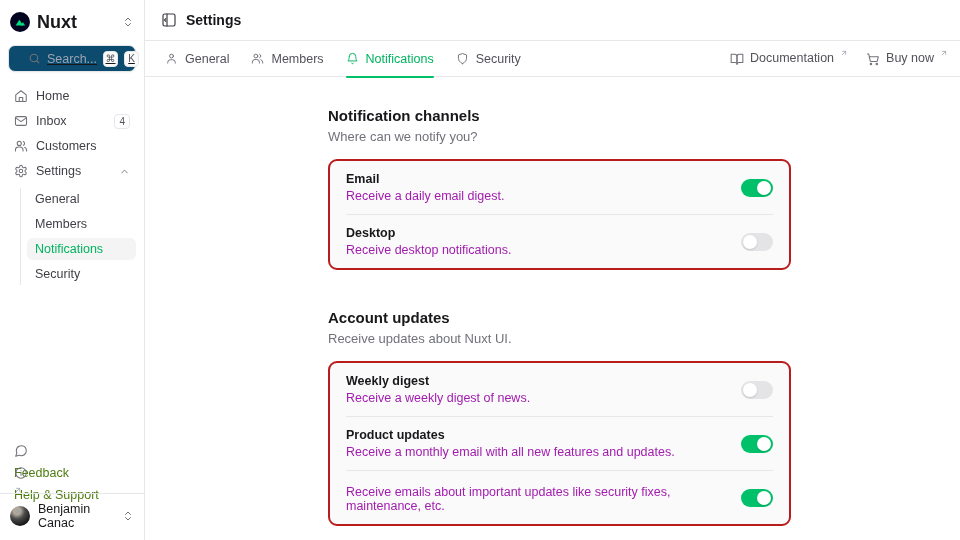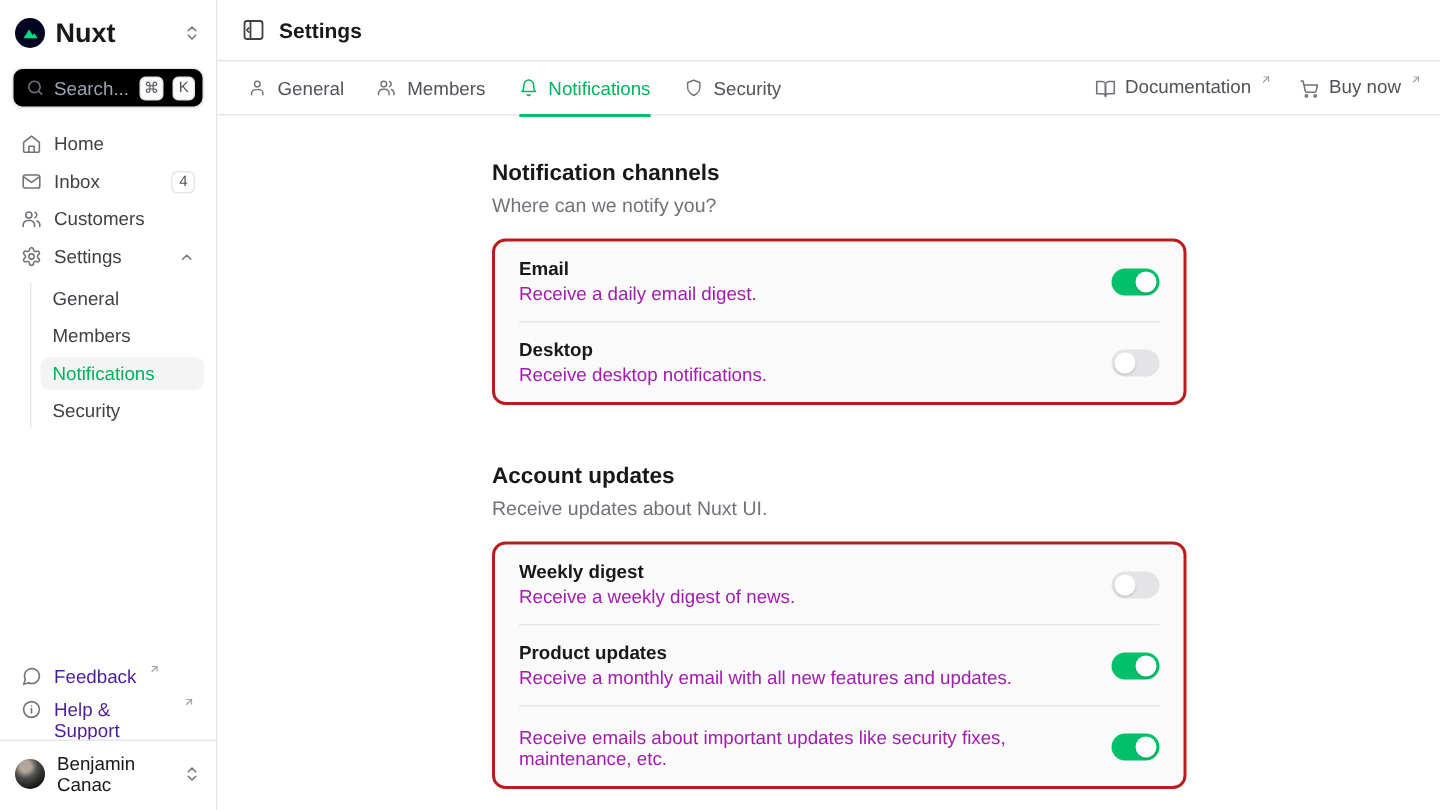--- a/index.html
+++ b/index.html
@@ -15,23 +15,23 @@
   
   .sidebar {
     position:absolute; left:0; top:0; bottom:0; width:145px;
     border-right:1px solid #e5e7eb; background:#fff;
     display:flex; flex-direction:column; padding:8px;
   }
   .ws-row { display:flex; align-items:center; gap:7px; padding:2px 2px; height:28px; cursor:pointer; }
   .ws-logo { width:20px; height:20px; border-radius:50%; background:#020420; display:flex; align-items:center; justify-content:center; }
   .ws-name { font-weight:700; font-size:18px; flex:1; color:#18181b; }
   .search-box {
-    margin-top:9px; height:27px; border:1px solid #e5e7eb; border-radius:7px; background:#000000;
-    display:flex; align-items:center; gap:6px; padding:0 5px 0 8px;
-    box-shadow:0 1px 2px rgba(0,0,0,.04); cursor:text;
+    margin-top:9px; height:27px; border:1px solid #e5e7eb; border-radius:7px; background:#0c4a6e;
+    display:flex; align-items:center; gap:6px; padding:0 5px 0 19px;
+    box-shadow:0 1px 2px rgba(0,0,0,.04); cursor:text;text-decoration:underline;
   }
   .search-text { color:#9ca3af; flex:1; font-size:12.5px; }
   .kbd {
     min-width:15px; height:16px; border:1px solid #e5e7eb; border-radius:4px; background:#fafafa;
     color:#52525b; font-size:10px; display:flex; align-items:center; justify-content:center; padding:0 2px;
   }
   .nav { margin-top:13px; display:flex; flex-direction:column; gap:3px; }
   .nav-item {
     display:flex; align-items:center; gap:8px; padding:3px 6px; border-radius:6px;
     color:#3f3f46; cursor:pointer; height:22px; font-size:12.5px;
@@ -41,21 +41,21 @@
     border:1px solid #e5e7eb; border-radius:4px; font-size:10px; padding:0 4px;
     height:15px; line-height:13px; color:#52525b; background:#fff;
   }
   .sub-list {
     margin-left:12px; border-left:1px solid #e5e7eb; padding-left:6px;
     display:flex; flex-direction:column; gap:3px; margin-top:3px;
   }
   .sub-item { padding:3px 8px; border-radius:6px; color:#3f3f46; cursor:pointer; height:22px; line-height:16px; font-size:12.5px; }
   .sub-item.active { background:#f4f4f5; color:#00b45f; font-weight:400; }
   .sidebar-spacer { flex:1; }
-  .footer-link { display:flex; align-items:flex-start; gap:8px; padding:3px 6px; color:#4c1d95; cursor:pointer; height:22px; font-size:12.5px; }
+  .footer-link { display:flex; align-items:flex-start; gap:8px; padding:3px 6px; color:#4d7c0f; cursor:pointer; height:22px; font-size:12.5px;flex-direction:column; }
   .ext { color:#9ca3af; transform:translateY(-2px); }
   .sidebar-divider { border-top:1px solid #e5e7eb; margin:8px -8px 0; }
   .user-row { display:flex; align-items:center; gap:8px; padding:8px 2px 2px; cursor:pointer; }
   .avatar { width:20px; height:20px; border-radius:50%; background:radial-gradient(circle at 35% 25%, #b0a89a 0 18%, #4b4b4b 40%, #17171a 75%); }
   .user-name { font-weight:500; flex:1; font-size:12.5px; color:#18181b; }
 
   
   .main { position:absolute; left:145px; right:0; top:0; bottom:0; background:#fff; }
   .page-header { height:41px; border-bottom:1px solid #e5e7eb; display:flex; align-items:center; gap:9px; padding:0 16px; }
   .page-title { font-weight:700; font-size:14px; color:#18181b; }

